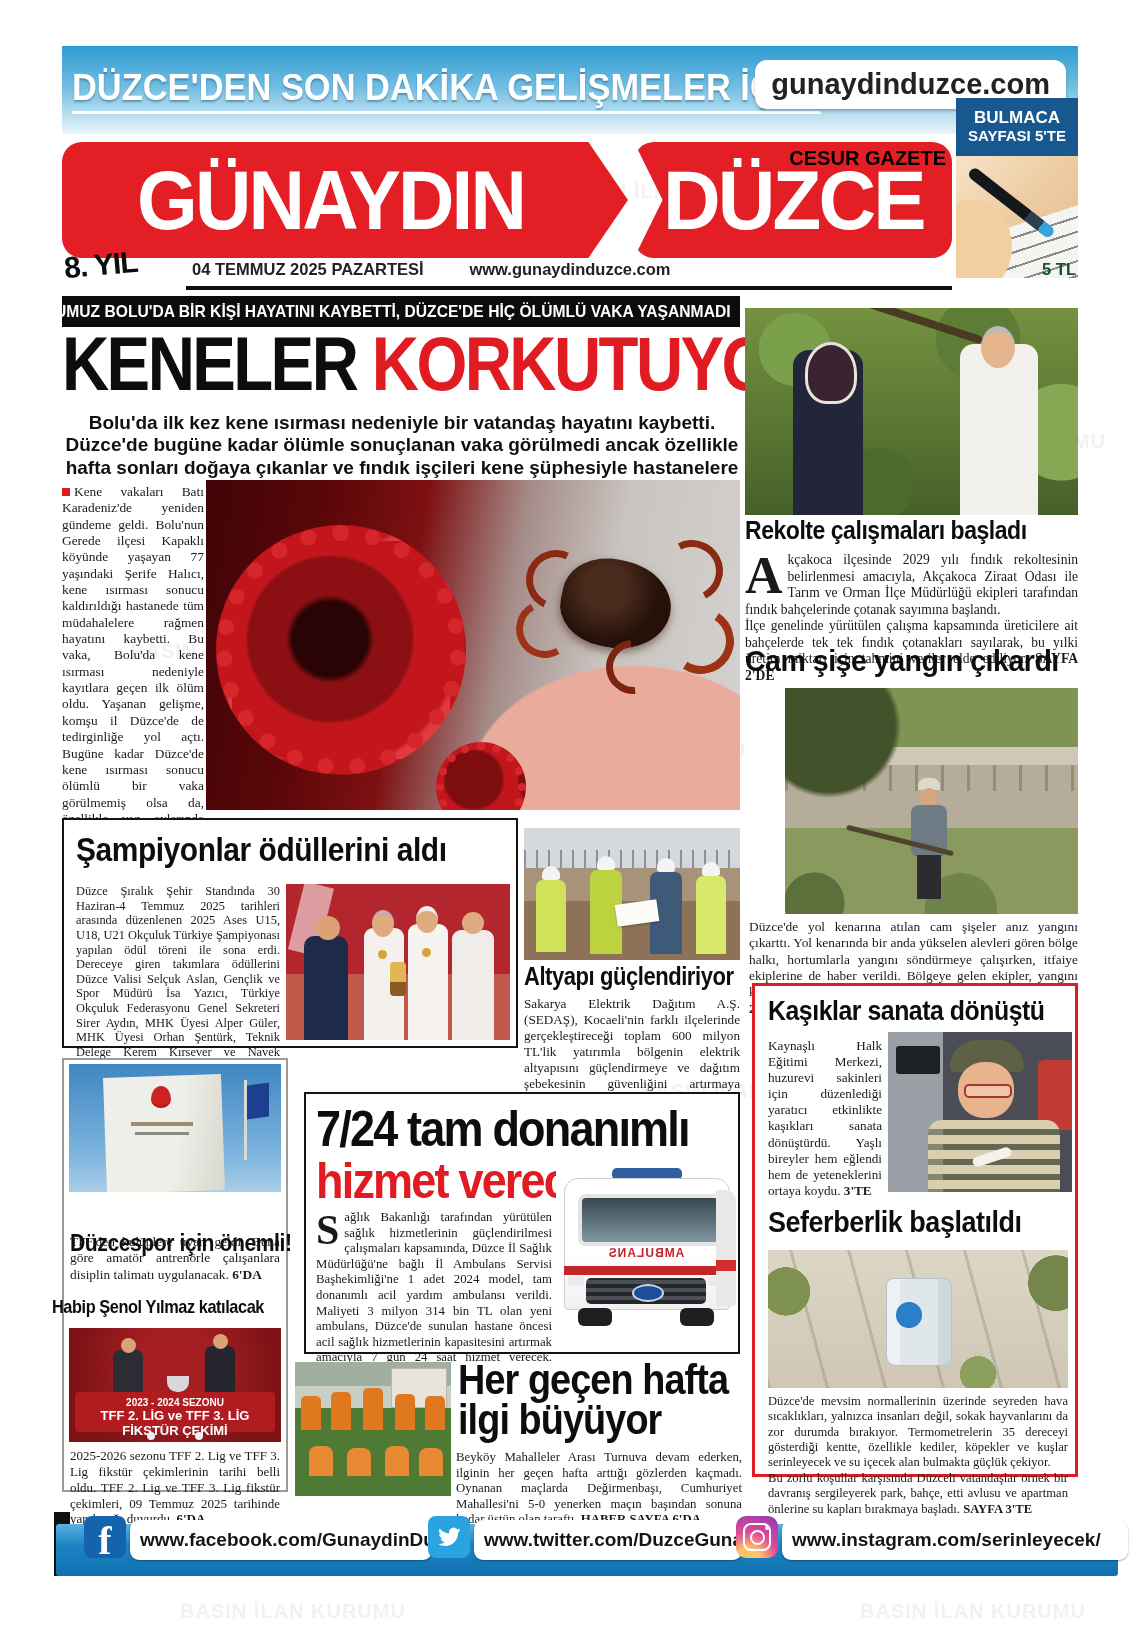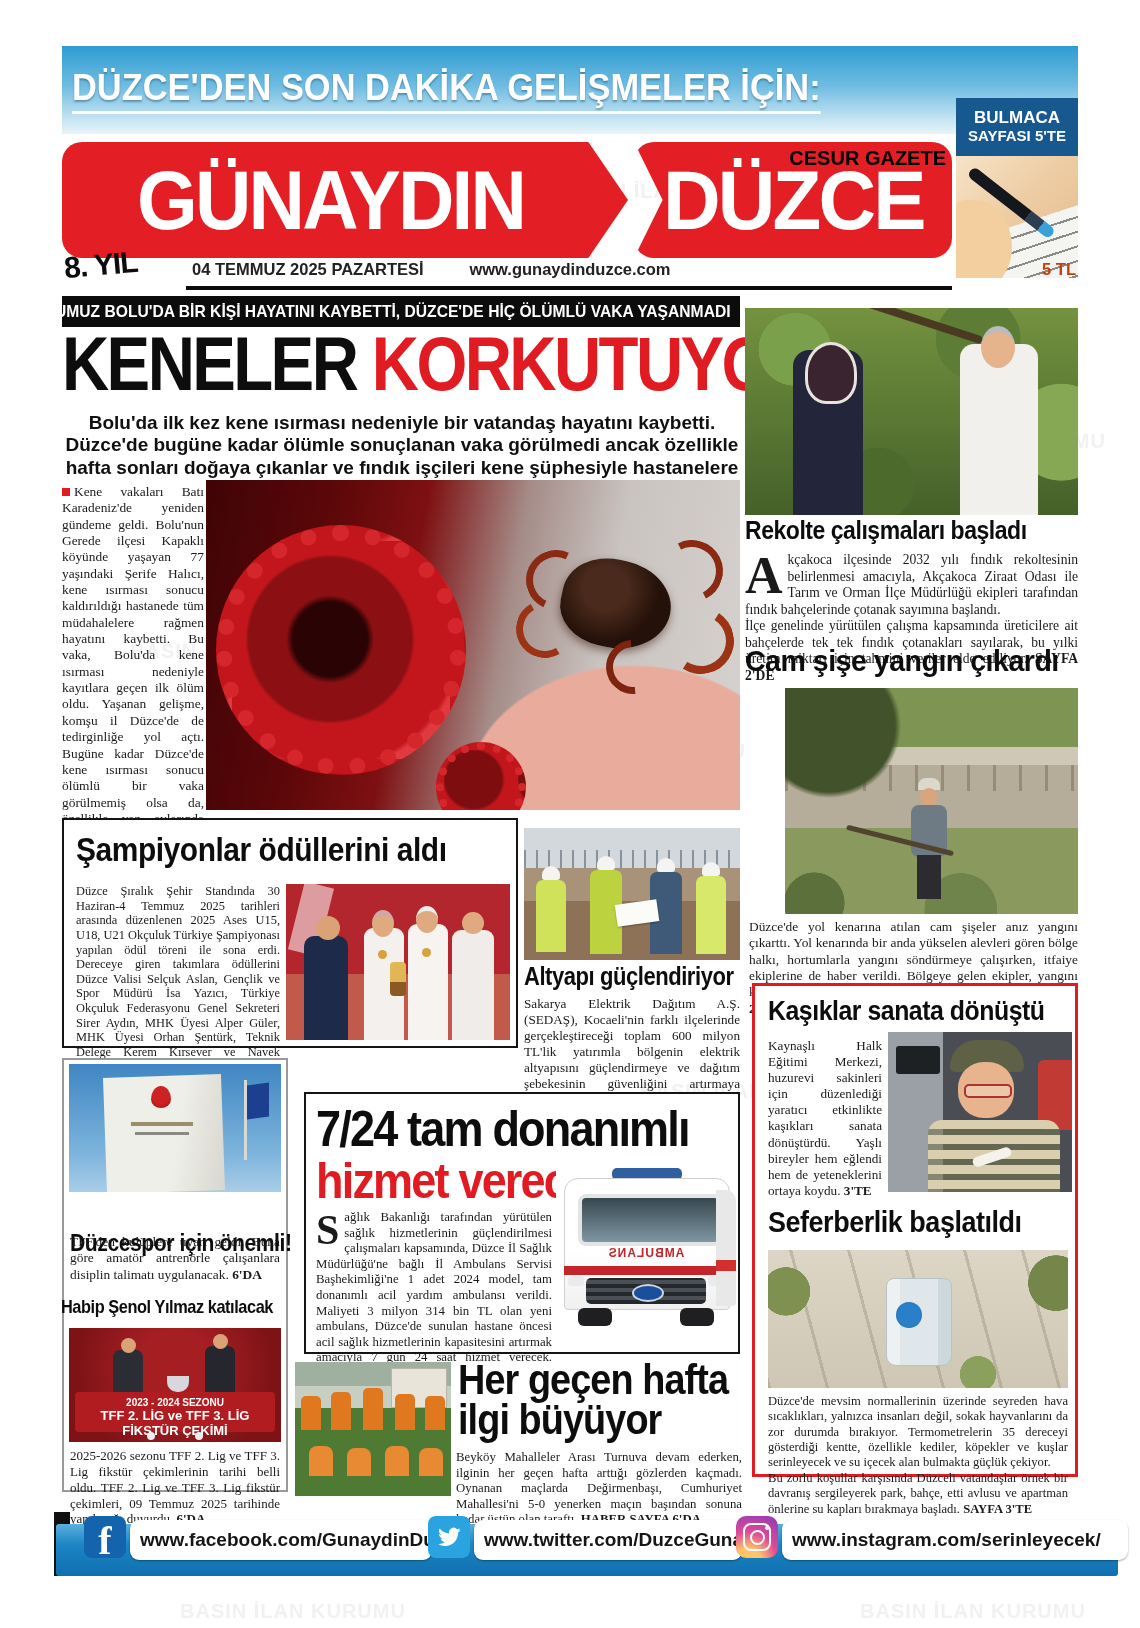--- a/index.html
+++ b/index.html
@@ -28,20 +28,23 @@
   <span class="wm" style="left:130px;top:640px;">BASIN İLAN KURUMU</span>
   <span class="wm" style="left:520px;top:740px;">BASIN İLAN KURUMU</span>
   <span class="wm" style="left:200px;top:1000px;">BASIN İLAN KURUMU</span>
   <span class="wm" style="left:640px;top:1080px;">BASIN İLAN KURUMU</span>
   <span class="wm" style="left:320px;top:1290px;">BASIN İLAN KURUMU</span>
   <span class="wm" style="left:860px;top:1600px;">BASIN İLAN KURUMU</span>
   <span class="wm" style="left:180px;top:1600px;">BASIN İLAN KURUMU</span>
 
   <div class="abs" style="left:62px;top:46px;width:1016px;height:88px;background:linear-gradient(180deg,#2e9cd2 0%,#6fbce2 45%,#c9e6f3 85%,#e9f5fa 100%);display:flex;align-items:center;padding:0 10px;box-sizing:border-box;">
     <span class="cond" style="flex:0 0 auto;transform:scaleX(.93);font-weight:800;font-size:37px;color:#fff;text-shadow:0 2px 2px rgba(30,80,110,.45);border-bottom:3px solid #fff;padding-bottom:2px;">DÜZCE'DEN SON DAKİKA GELİŞMELER İÇİN:</span>
+    <span class="abs" style="right:12px;top:14px;background:#fff;border-radius:12px;padding:8px 16px;font-weight:800;font-size:29px;color:#222;box-shadow:0 2px 3px rgba(0,0,0,.25);">
+      <span>gunaydinduzce.com</span>
+    </span>
   </div>
 
   <div class="abs" style="left:634px;top:142px;width:318px;height:116px;background:#e31e24;border-radius:20px;clip-path:polygon(0 0,100% 0,100% 100%,0 100%,9% 50%);display:flex;align-items:center;justify-content:center;">
     <span class="cond" style="transform:scaleX(.95);font-weight:900;font-size:84px;color:#fff;letter-spacing:-3px;margin-left:14px;">DÜZCE</span>
   </div>
   <div class="abs" style="left:62px;top:142px;width:566px;height:116px;background:#e31e24;border-radius:20px;clip-path:polygon(0 0,93% 0,100% 50%,93% 100%,0 100%);display:flex;align-items:center;justify-content:center;">
     <span class="cond" style="transform:scaleX(.93);font-weight:900;font-size:84px;color:#fff;letter-spacing:-3px;">GÜNAYDIN</span>
   </div>
   <span class="abs" style="left:770px;top:147px;width:176px;text-align:right;font-weight:700;font-size:20px;color:#000000;z-index:3;">CESUR GAZETE</span>
 
@@ -51,21 +54,21 @@
   </div>
   <div class="photo" style="left:956px;top:156px;width:122px;height:122px;background:linear-gradient(135deg,#f6e3c8 0%,#eecda4 45%,#e3b98c 100%);">
     <div class="abs" style="left:34px;top:62px;width:110px;height:80px;transform:rotate(-18deg);background:repeating-linear-gradient(0deg,#f4f4f0 0 12px,#8a8a86 12px 14px),repeating-linear-gradient(90deg,rgba(244,244,240,.9) 0 12px,rgba(120,120,116,.9) 12px 14px);"></div>
     <div class="abs" style="left:18px;top:10px;width:104px;height:12px;background:linear-gradient(90deg,#14181c 0 70%,#2c3e50 70% 86%,#3aa0d8 86% 100%);border-radius:6px;transform:rotate(38deg);transform-origin:0 0;"></div>
     <div class="abs" style="left:-14px;top:44px;width:70px;height:90px;background:#f3cf9f;border-radius:40% 60% 55% 45%;"></div>
   </div>
 
   <span class="abs" style="left:64px;top:248px;font-weight:900;font-size:30px;color:#0d0d0d;transform:rotate(-5deg);letter-spacing:-1px;">8. YIL</span>
   <span class="abs" style="left:192px;top:260px;font-weight:700;font-size:16.5px;color:#222;">04 TEMMUZ 2025 PAZARTESİ</span>
   <span class="abs" style="left:420px;top:260px;width:300px;text-align:center;font-weight:700;font-size:16.5px;color:#222;">www.gunaydinduzce.com</span>
-  <span class="abs" style="left:980px;top:260px;width:96px;text-align:right;font-weight:700;font-size:16.5px;color:#c2410c;">5 TL</span>
+  <span class="abs" style="left:980px;top:260px;width:96px;text-align:right;font-weight:700;font-size:16.5px;color:#14532d;">5 TL</span>
   <div class="abs" style="left:186px;top:286px;width:766px;height:4px;background:#0d0d0d;"></div>
 
   <div class="abs" style="left:62px;top:296px;width:678px;height:31px;background:#0c0c0c;display:flex;align-items:center;justify-content:center;">
     <span class="cond" style="transform:scaleX(.92);font-weight:800;font-size:17px;color:#fff;">KOMŞUMUZ BOLU'DA BİR KİŞİ HAYATINI KAYBETTİ, DÜZCE'DE HİÇ ÖLÜMLÜ VAKA YAŞANMADI</span>
   </div>
   <div class="abs" style="left:62px;top:326px;width:680px;">
     <span class="cond" style="transform:scaleX(.86);font-weight:900;font-size:76px;letter-spacing:-3px;line-height:1;">
       <span style="color:#0d0d0d;">KENELER</span><span style="color:#0d0d0d;">&nbsp;</span><span style="color:#e11b22;">KORKUTUYOR</span>
     </span>
   </div>
@@ -99,21 +102,21 @@
     <div class="abs" style="left:60px;top:34px;width:46px;height:56px;background:#3a2430;border-radius:50% 50% 40% 40%;border:3px solid #e8e4dc;"></div>
     <div class="abs" style="left:215px;top:36px;width:78px;height:171px;background:#f1f0ec;border-radius:14px 14px 0 0;"></div>
     <div class="abs" style="left:236px;top:18px;width:34px;height:36px;background:#e5b38c;border-radius:50%;border-top:6px solid #b9bcbe;"></div>
     <div class="abs" style="left:120px;top:10px;width:120px;height:8px;background:#4a3a22;transform:rotate(18deg);border-radius:4px;"></div>
   </div>
   <div class="abs" style="left:745px;top:516px;">
     <span class="cond hl" style="transform:scaleX(.92);font-size:25px;">Rekolte çalışmaları başladı</span>
   </div>
   <div class="abs body-txt" style="left:745px;top:552px;width:333px;font-size:13.6px;">
     <span class="dropcap" style="font-size:52px;">A</span>
-    <span>kçakoca ilçesinde 2032 yılı fındık rekoltesinin belirlenmesi amacıyla, Akçakoca Ziraat Odası ile Tarım ve Orman İlçe Müdürlüğü ekipleri tarafından fındık bahçelerinde çotanak sayımına başlandı.</span><br>
+    <span>kçakoca ilçesinde 2029 yılı fındık rekoltesinin belirlenmesi amacıyla, Akçakoca Ziraat Odası ile Tarım ve Orman İlçe Müdürlüğü ekipleri tarafından fındık bahçelerinde çotanak sayımına başlandı.</span><br>
     <span style="display:inline;">İlçe genelinde yürütülen çalışma kapsamında üreticilere ait bahçelerde tek tek fındık çotanakları sayılarak, bu yılki üretim miktarı için tahmini veriler elde ediliyor.</span>
     <b>SAYFA 2'DE</b>
   </div>
 
   <div class="abs" style="left:745px;top:644px;">
     <span class="cond hl" style="transform:scaleX(.95);font-size:30px;">Cam şişe yangın çıkardı</span>
   </div>
   <div class="photo" style="left:785px;top:688px;width:293px;height:226px;background:
       radial-gradient(circle 50px at 10% 95%,#5c703c 0 60%,rgba(0,0,0,0) 61%),
       radial-gradient(circle 60px at 60% 98%,#6f844a 0 60%,rgba(0,0,0,0) 61%),
@@ -218,21 +221,21 @@
     <div class="abs" style="left:178px;top:20px;width:22px;height:34px;background:#1c3f8f;transform:skewY(-8deg);"></div>
     <div class="abs" style="left:175px;top:16px;width:3px;height:80px;background:#d8d8d4;"></div>
   </div>
   <div class="abs" style="left:70px;top:1229px;">
     <span class="cond hl" style="transform:scaleX(.88);font-size:24px;">Düzcespor için önemli!</span>
   </div>
   <div class="abs body-txt" style="left:70px;top:1234px;width:210px;font-size:13.4px;">
     <span>TFF'den kulüplere uyarı geldi. Buna göre amatör antrenörle çalışanlara disiplin talimatı uygulanacak.</span>
     <b>6'DA</b>
   </div>
-  <div class="abs" style="left:61px;top:1296px;">
+  <div class="abs" style="left:52px;top:1296px;">
     <span class="cond hl" style="transform:scaleX(.86);font-size:19px;">Habip Şenol Yılmaz katılacak</span>
   </div>
   <div class="photo" style="left:69px;top:1328px;width:212px;height:114px;background:radial-gradient(circle at 50% 35%,#a41e22 0 30%,#7e1316 75%);">
     <div class="abs" style="left:44px;top:22px;width:30px;height:44px;background:#2c2c35;border-radius:7px 7px 0 0;"></div>
     <div class="abs" style="left:52px;top:10px;width:15px;height:15px;background:#dba277;border-radius:50%;"></div>
     <div class="abs" style="left:136px;top:18px;width:30px;height:48px;background:#26262e;border-radius:7px 7px 0 0;"></div>
     <div class="abs" style="left:144px;top:6px;width:15px;height:15px;background:#dba277;border-radius:50%;"></div>
     <div class="abs" style="left:98px;top:48px;width:22px;height:16px;background:#d8d8dc;border-radius:0 0 10px 10px;"></div>
     <div class="abs" style="left:6px;top:64px;width:200px;height:40px;background:#b01c20;border-radius:4px;text-align:center;color:#fff;">
       <div style="font-weight:800;font-size:10px;margin-top:5px;">2023 - 2024 SEZONU</div>

